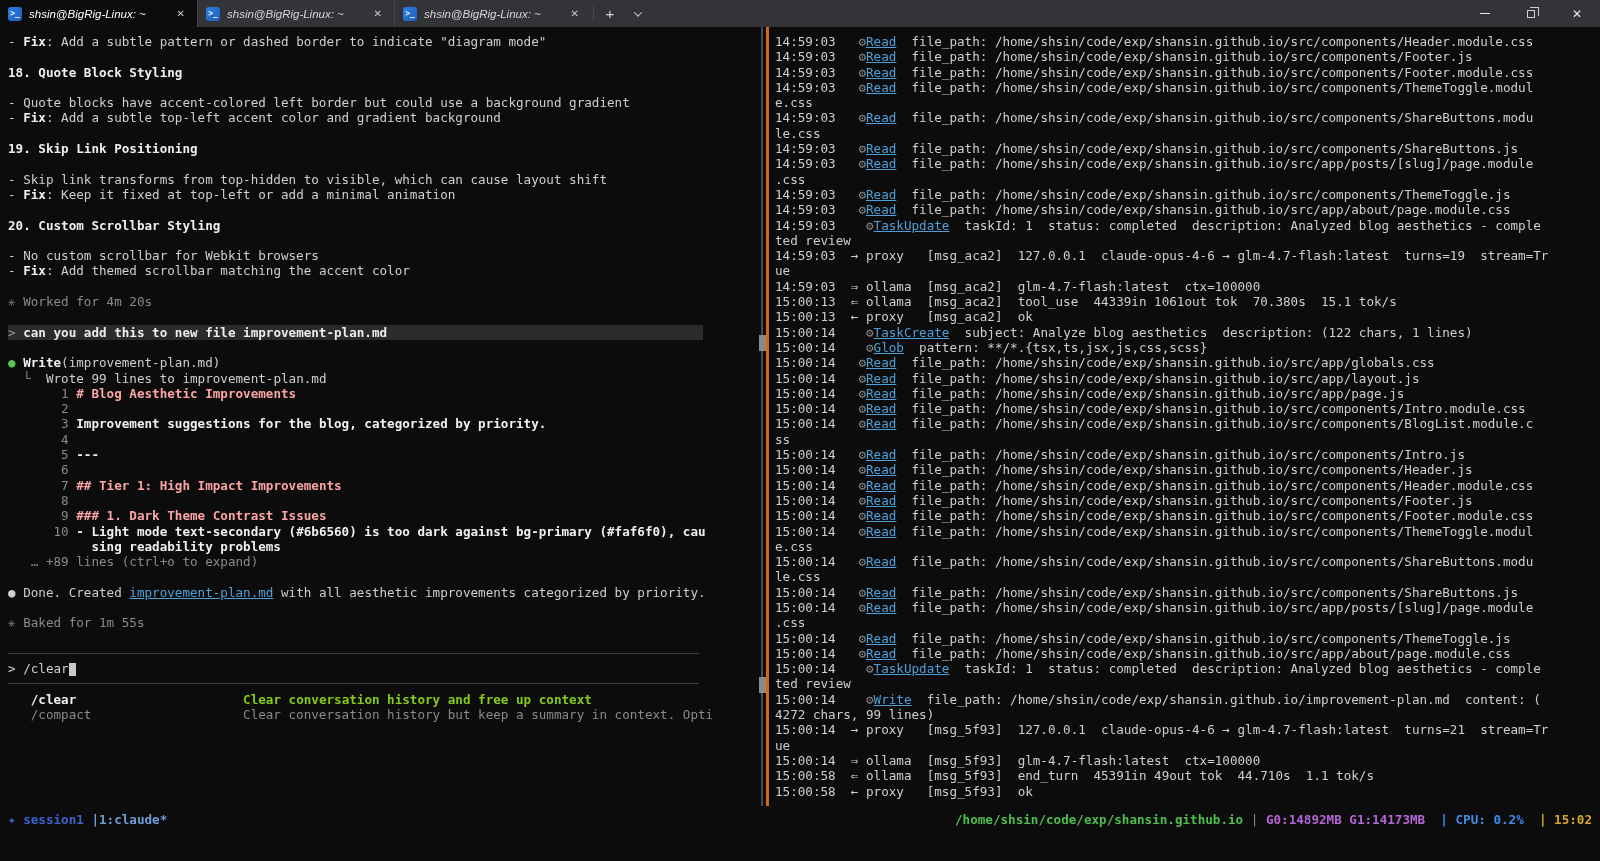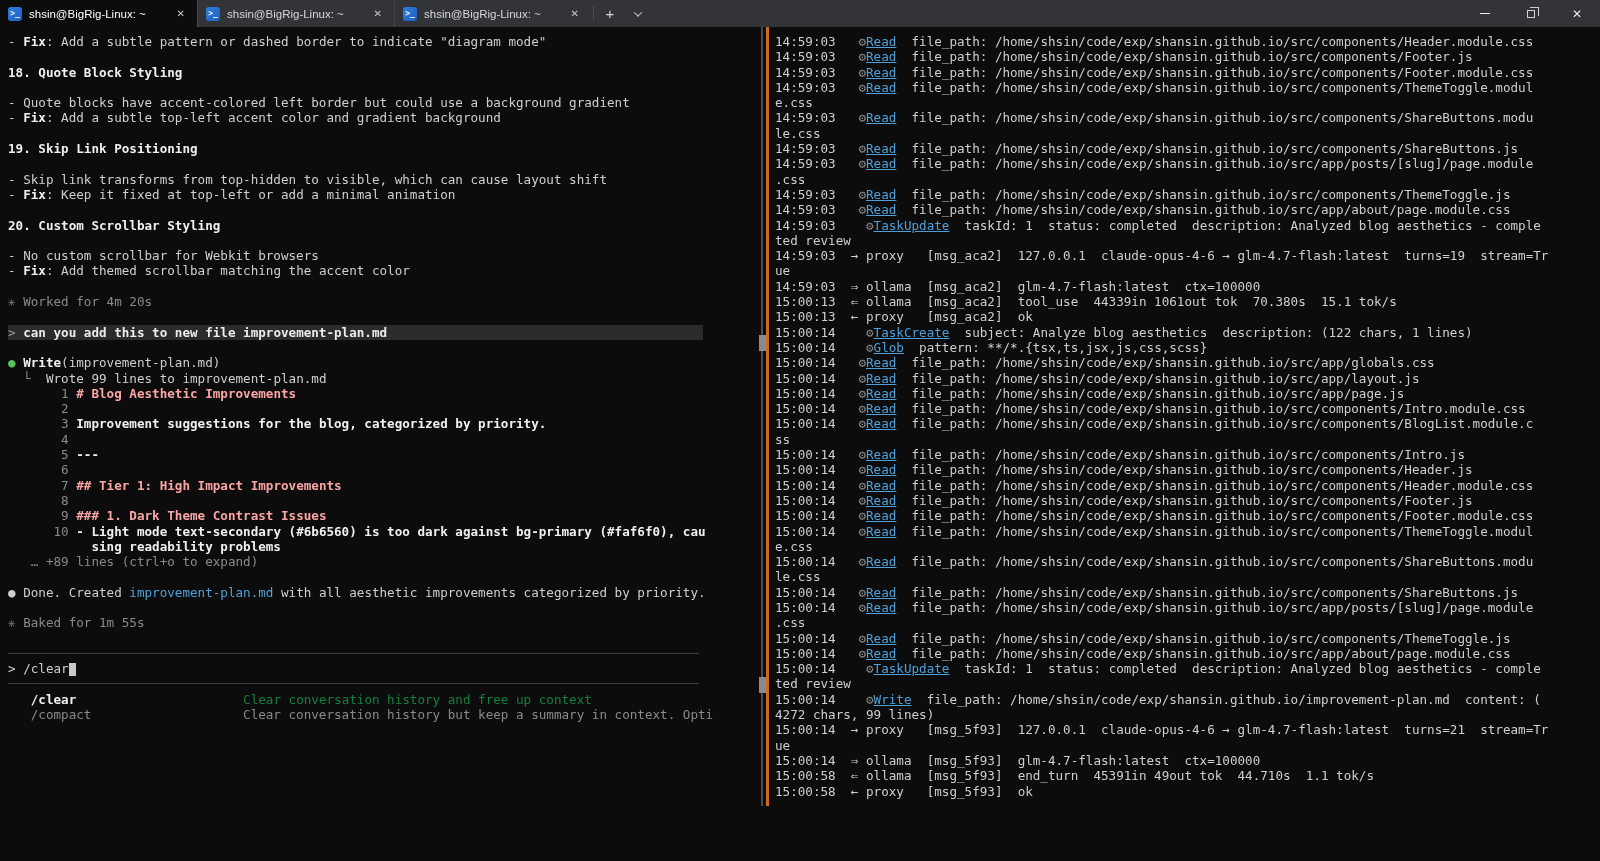--- a/index.html
+++ b/index.html
@@ -11,21 +11,21 @@
   .tabbar { position:absolute; top:0; left:0; right:0; height:27px; background:#333438;
             display:flex; align-items:stretch; font-family:"Liberation Sans", sans-serif; }
   .tabstrip { display:flex; align-items:stretch; }
   .tab { width:197px; display:flex; align-items:center; gap:7px; padding:0 8px; color:#d6d6d6;
          font-size:11.5px; position:relative; }
   .tab.active { background:#0c0c0c; color:#ffffff; }
   .tab:not(.active) { border-left:1px solid #46474c; }
   .tab-icon { flex:0 0 14px; width:14px; height:14px; border-radius:3px;
               background:linear-gradient(135deg,#2d7fe0,#1f5fc0); color:#fff;
               font:bold 8px/14px "DejaVu Sans Mono", monospace; text-align:center; }
-  .tab-title { flex:1; white-space:nowrap; overflow:hidden; }
+  .tab-title { flex:1; white-space:nowrap; overflow:hidden;font-style:italic; }
   .tab-close { flex:0 0 auto; color:#c9c9c9; font-size:10px; padding:2px 4px; }
   .tb-btn { width:28px; display:flex; align-items:center; justify-content:center; color:#d6d6d6;
             font-size:15px; }
   .tb-sep { width:1px; background:#4a4b50; margin:6px 2px; }
   .chev { display:inline-block; width:6px; height:6px; border-right:1.5px solid #cfcfcf;
           border-bottom:1.5px solid #cfcfcf; transform:rotate(45deg) translate(-1px,-1px); }
   .wc { margin-left:auto; display:flex; align-items:stretch; }
   .wc-btn { width:46px; display:flex; align-items:center; justify-content:center; color:#e8e8e8;
             font-size:12px; }
   .min-icon { display:inline-block; width:10px; height:1px; background:#e8e8e8; }
@@ -48,23 +48,23 @@
   .line.hr { position:relative; }
   .line.hr::after { content:""; position:absolute; left:0; right:10px; top:7px;
                     border-top:1px solid #3d3d3d; }
   .cursor { display:inline-block; width:7px; height:13px; background:#c8c8c8;
             vertical-align:-2px; }
 
   
   .sg-d  { color:#cfcfcf; }
   .sg-w  { color:#f0f0f0; font-weight:bold; }
   .sg-o  { color:#fca5a5; font-weight:bold; }
-  .sg-b  { color:#4fa0d8; }
+  .sg-b  { color:#4fa0d8;text-decoration:underline; }
   .sg-bu { color:#4fa0d8; text-decoration:underline; }
-  .sg-b2 { color:#15803d; font-weight:normal; }
+  .sg-b2 { color:#84cc16; font-weight:bold; }
   .sg-g  { color:#8a8a8a; }
   .sg-gb { color:#57c457; }
   .sg-pr { color:#9a9a9a; }
   .sg-wb { color:#ececec; font-weight:bold; }
   .sg-sb { color:#3d63cf; font-weight:bold; }
   .sg-sc { color:#6f9fd8; font-weight:bold; }
   .sg-gr2{ color:#4ebf4e; font-weight:bold; }
   .sg-pu { color:#b565d8; font-weight:bold; }
   .sg-cy2{ color:#3f8fe8; font-weight:bold; }
   .sg-ye { color:#d9a62e; font-weight:bold; }
@@ -115,14 +115,18 @@
 
   <div class="term">
     <div class="pane left" id="leftPane"><div class="line"><span class="sg-d">- </span><span class="sg-w">Fix</span><span class="sg-d">: Add a subtle pattern or dashed border to indicate "diagram mode"</span></div><div class="line"></div><div class="line"><span class="sg-w">18. Quote Block Styling</span></div><div class="line"></div><div class="line"><span class="sg-d">- Quote blocks have accent-colored left border but could use a background gradient</span></div><div class="line"><span class="sg-d">- </span><span class="sg-w">Fix</span><span class="sg-d">: Add a subtle top-left accent color and gradient background</span></div><div class="line"></div><div class="line"><span class="sg-w">19. Skip Link Positioning</span></div><div class="line"></div><div class="line"><span class="sg-d">- Skip link transforms from top-hidden to visible, which can cause layout shift</span></div><div class="line"><span class="sg-d">- </span><span class="sg-w">Fix</span><span class="sg-d">: Keep it fixed at top-left or add a minimal animation</span></div><div class="line"></div><div class="line"><span class="sg-w">20. Custom Scrollbar Styling</span></div><div class="line"></div><div class="line"><span class="sg-d">- No custom scrollbar for Webkit browsers</span></div><div class="line"><span class="sg-d">- </span><span class="sg-w">Fix</span><span class="sg-d">: Add themed scrollbar matching the accent color</span></div><div class="line"></div><div class="line"><span class="sg-g">✳ Worked for 4m 20s</span></div><div class="line"></div><div class="line box"><span class="sg-pr">&gt; </span><span class="sg-wb">can you add this to new file improvement-plan.md</span></div><div class="line"></div><div class="line"><span class="sg-gb">● </span><span class="sg-w">Write</span><span class="sg-d">(improvement-plan.md)</span></div><div class="line"><span class="sg-g">  └  </span><span class="sg-d">Wrote 99 lines to improvement-plan.md</span></div><div class="line"><span class="sg-g">       1 </span><span class="sg-o"># Blog Aesthetic Improvements</span></div><div class="line"><span class="sg-g">       2</span></div><div class="line"><span class="sg-g">       3 </span><span class="sg-w">Improvement suggestions for the blog, categorized by priority.</span></div><div class="line"><span class="sg-g">       4</span></div><div class="line"><span class="sg-g">       5 </span><span class="sg-w">---</span></div><div class="line"><span class="sg-g">       6</span></div><div class="line"><span class="sg-g">       7 </span><span class="sg-o">## Tier 1: High Impact Improvements</span></div><div class="line"><span class="sg-g">       8</span></div><div class="line"><span class="sg-g">       9 </span><span class="sg-o">### 1. Dark Theme Contrast Issues</span></div><div class="line"><span class="sg-g">      10 </span><span class="sg-w">- Light mode text-secondary (#6b6560) is too dark against bg-primary (#faf6f0), cau</span></div><div class="line"><span class="sg-w">           sing readability problems</span></div><div class="line"><span class="sg-g">   … +89 lines (ctrl+o to expand)</span></div><div class="line"></div><div class="line"><span class="sg-d">● Done. Created </span><span class="sg-b">improvement-plan.md</span><span class="sg-d"> with all aesthetic improvements categorized by priority.</span></div><div class="line"></div><div class="line"><span class="sg-g">✳ Baked for 1m 55s</span></div><div class="line"></div><div class="line hr"></div><div class="line"><span class="sg-d">&gt; /clear</span><span class="cursor"> </span></div><div class="line hr"></div><div class="line"><span class="sg-w">   /clear</span><span class="sg-d">                      </span><span class="sg-b2">Clear conversation history and free up context</span></div><div class="line"><span class="sg-g">   /compact                    Clear conversation history but keep a summary in context. Optiona…</span></div></div>
     <div class="divider"></div>
     <div class="divider-accent"></div>
     <div class="marker" style="top:308px"></div>
     <div class="marker" style="top:650px"></div>
     <div class="pane right" id="rightPane"><div class="line"><span class="sg-d">14:59:03   </span><span class="sg-g">⚙</span><span class="sg-bu">Read</span><span class="sg-d">  file_path: /home/shsin/code/exp/shansin.github.io/src/components/Header.module.css</span></div><div class="line"><span class="sg-d">14:59:03   </span><span class="sg-g">⚙</span><span class="sg-bu">Read</span><span class="sg-d">  file_path: /home/shsin/code/exp/shansin.github.io/src/components/Footer.js</span></div><div class="line"><span class="sg-d">14:59:03   </span><span class="sg-g">⚙</span><span class="sg-bu">Read</span><span class="sg-d">  file_path: /home/shsin/code/exp/shansin.github.io/src/components/Footer.module.css</span></div><div class="line"><span class="sg-d">14:59:03   </span><span class="sg-g">⚙</span><span class="sg-bu">Read</span><span class="sg-d">  file_path: /home/shsin/code/exp/shansin.github.io/src/components/ThemeToggle.modul</span></div><div class="line"><span class="sg-d">e.css</span></div><div class="line"><span class="sg-d">14:59:03   </span><span class="sg-g">⚙</span><span class="sg-bu">Read</span><span class="sg-d">  file_path: /home/shsin/code/exp/shansin.github.io/src/components/ShareButtons.modu</span></div><div class="line"><span class="sg-d">le.css</span></div><div class="line"><span class="sg-d">14:59:03   </span><span class="sg-g">⚙</span><span class="sg-bu">Read</span><span class="sg-d">  file_path: /home/shsin/code/exp/shansin.github.io/src/components/ShareButtons.js</span></div><div class="line"><span class="sg-d">14:59:03   </span><span class="sg-g">⚙</span><span class="sg-bu">Read</span><span class="sg-d">  file_path: /home/shsin/code/exp/shansin.github.io/src/app/posts/[slug]/page.module</span></div><div class="line"><span class="sg-d">.css</span></div><div class="line"><span class="sg-d">14:59:03   </span><span class="sg-g">⚙</span><span class="sg-bu">Read</span><span class="sg-d">  file_path: /home/shsin/code/exp/shansin.github.io/src/components/ThemeToggle.js</span></div><div class="line"><span class="sg-d">14:59:03   </span><span class="sg-g">⚙</span><span class="sg-bu">Read</span><span class="sg-d">  file_path: /home/shsin/code/exp/shansin.github.io/src/app/about/page.module.css</span></div><div class="line"><span class="sg-d">14:59:03    </span><span class="sg-g">⚙</span><span class="sg-bu">TaskUpdate</span><span class="sg-d">  taskId: 1  status: completed  description: Analyzed blog aesthetics - comple</span></div><div class="line"><span class="sg-d">ted review</span></div><div class="line"><span class="sg-d">14:59:03  → proxy   [msg_aca2]  127.0.0.1  claude-opus-4-6 → glm-4.7-flash:latest  turns=19  stream=Tr</span></div><div class="line"><span class="sg-d">ue</span></div><div class="line"><span class="sg-d">14:59:03  ⇒ ollama  [msg_aca2]  glm-4.7-flash:latest  ctx=100000</span></div><div class="line"><span class="sg-d">15:00:13  ⇐ ollama  [msg_aca2]  tool_use  44339in 1061out tok  70.380s  15.1 tok/s</span></div><div class="line"><span class="sg-d">15:00:13  ← proxy   [msg_aca2]  ok</span></div><div class="line"><span class="sg-d">15:00:14    </span><span class="sg-g">⚙</span><span class="sg-bu">TaskCreate</span><span class="sg-d">  subject: Analyze blog aesthetics  description: (122 chars, 1 lines)</span></div><div class="line"><span class="sg-d">15:00:14    </span><span class="sg-g">⚙</span><span class="sg-bu">Glob</span><span class="sg-d">  pattern: **/*.{tsx,ts,jsx,js,css,scss}</span></div><div class="line"><span class="sg-d">15:00:14   </span><span class="sg-g">⚙</span><span class="sg-bu">Read</span><span class="sg-d">  file_path: /home/shsin/code/exp/shansin.github.io/src/app/globals.css</span></div><div class="line"><span class="sg-d">15:00:14   </span><span class="sg-g">⚙</span><span class="sg-bu">Read</span><span class="sg-d">  file_path: /home/shsin/code/exp/shansin.github.io/src/app/layout.js</span></div><div class="line"><span class="sg-d">15:00:14   </span><span class="sg-g">⚙</span><span class="sg-bu">Read</span><span class="sg-d">  file_path: /home/shsin/code/exp/shansin.github.io/src/app/page.js</span></div><div class="line"><span class="sg-d">15:00:14   </span><span class="sg-g">⚙</span><span class="sg-bu">Read</span><span class="sg-d">  file_path: /home/shsin/code/exp/shansin.github.io/src/components/Intro.module.css</span></div><div class="line"><span class="sg-d">15:00:14   </span><span class="sg-g">⚙</span><span class="sg-bu">Read</span><span class="sg-d">  file_path: /home/shsin/code/exp/shansin.github.io/src/components/BlogList.module.c</span></div><div class="line"><span class="sg-d">ss</span></div><div class="line"><span class="sg-d">15:00:14   </span><span class="sg-g">⚙</span><span class="sg-bu">Read</span><span class="sg-d">  file_path: /home/shsin/code/exp/shansin.github.io/src/components/Intro.js</span></div><div class="line"><span class="sg-d">15:00:14   </span><span class="sg-g">⚙</span><span class="sg-bu">Read</span><span class="sg-d">  file_path: /home/shsin/code/exp/shansin.github.io/src/components/Header.js</span></div><div class="line"><span class="sg-d">15:00:14   </span><span class="sg-g">⚙</span><span class="sg-bu">Read</span><span class="sg-d">  file_path: /home/shsin/code/exp/shansin.github.io/src/components/Header.module.css</span></div><div class="line"><span class="sg-d">15:00:14   </span><span class="sg-g">⚙</span><span class="sg-bu">Read</span><span class="sg-d">  file_path: /home/shsin/code/exp/shansin.github.io/src/components/Footer.js</span></div><div class="line"><span class="sg-d">15:00:14   </span><span class="sg-g">⚙</span><span class="sg-bu">Read</span><span class="sg-d">  file_path: /home/shsin/code/exp/shansin.github.io/src/components/Footer.module.css</span></div><div class="line"><span class="sg-d">15:00:14   </span><span class="sg-g">⚙</span><span class="sg-bu">Read</span><span class="sg-d">  file_path: /home/shsin/code/exp/shansin.github.io/src/components/ThemeToggle.modul</span></div><div class="line"><span class="sg-d">e.css</span></div><div class="line"><span class="sg-d">15:00:14   </span><span class="sg-g">⚙</span><span class="sg-bu">Read</span><span class="sg-d">  file_path: /home/shsin/code/exp/shansin.github.io/src/components/ShareButtons.modu</span></div><div class="line"><span class="sg-d">le.css</span></div><div class="line"><span class="sg-d">15:00:14   </span><span class="sg-g">⚙</span><span class="sg-bu">Read</span><span class="sg-d">  file_path: /home/shsin/code/exp/shansin.github.io/src/components/ShareButtons.js</span></div><div class="line"><span class="sg-d">15:00:14   </span><span class="sg-g">⚙</span><span class="sg-bu">Read</span><span class="sg-d">  file_path: /home/shsin/code/exp/shansin.github.io/src/app/posts/[slug]/page.module</span></div><div class="line"><span class="sg-d">.css</span></div><div class="line"><span class="sg-d">15:00:14   </span><span class="sg-g">⚙</span><span class="sg-bu">Read</span><span class="sg-d">  file_path: /home/shsin/code/exp/shansin.github.io/src/components/ThemeToggle.js</span></div><div class="line"><span class="sg-d">15:00:14   </span><span class="sg-g">⚙</span><span class="sg-bu">Read</span><span class="sg-d">  file_path: /home/shsin/code/exp/shansin.github.io/src/app/about/page.module.css</span></div><div class="line"><span class="sg-d">15:00:14    </span><span class="sg-g">⚙</span><span class="sg-bu">TaskUpdate</span><span class="sg-d">  taskId: 1  status: completed  description: Analyzed blog aesthetics - comple</span></div><div class="line"><span class="sg-d">ted review</span></div><div class="line"><span class="sg-d">15:00:14    </span><span class="sg-g">⚙</span><span class="sg-bu">Write</span><span class="sg-d">  file_path: /home/shsin/code/exp/shansin.github.io/improvement-plan.md  content: (</span></div><div class="line"><span class="sg-d">4272 chars, 99 lines)</span></div><div class="line"><span class="sg-d">15:00:14  → proxy   [msg_5f93]  127.0.0.1  claude-opus-4-6 → glm-4.7-flash:latest  turns=21  stream=Tr</span></div><div class="line"><span class="sg-d">ue</span></div><div class="line"><span class="sg-d">15:00:14  ⇒ ollama  [msg_5f93]  glm-4.7-flash:latest  ctx=100000</span></div><div class="line"><span class="sg-d">15:00:58  ⇐ ollama  [msg_5f93]  end_turn  45391in 49out tok  44.710s  1.1 tok/s</span></div><div class="line"><span class="sg-d">15:00:58  ← proxy   [msg_5f93]  ok</span></div></div>
   </div>
 
+  <div class="statusbar">
+    <div id="statusLeft"><span class="sg-sb">✦ session1 </span><span class="sg-sc">|1:claude*</span></div>
+    <div id="statusRight"><span class="sg-gr2">/home/shsin/code/exp/shansin.github.io</span><span class="sg-g"> | </span><span class="sg-pu">G0:14892MB G1:14173MB</span><span class="sg-cy2">  | </span><span class="sg-cy2">CPU: 0.2%</span><span class="sg-ye">  | </span><span class="sg-ye">15:02</span></div>
+  </div>
 
 </div>
 
 </body></html>

